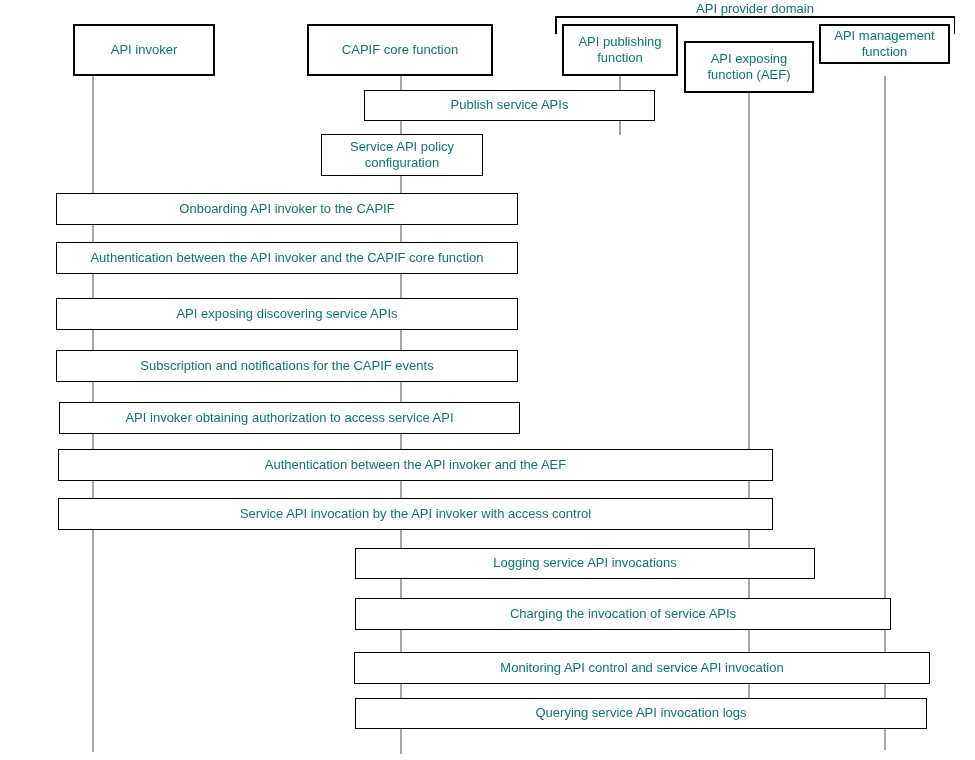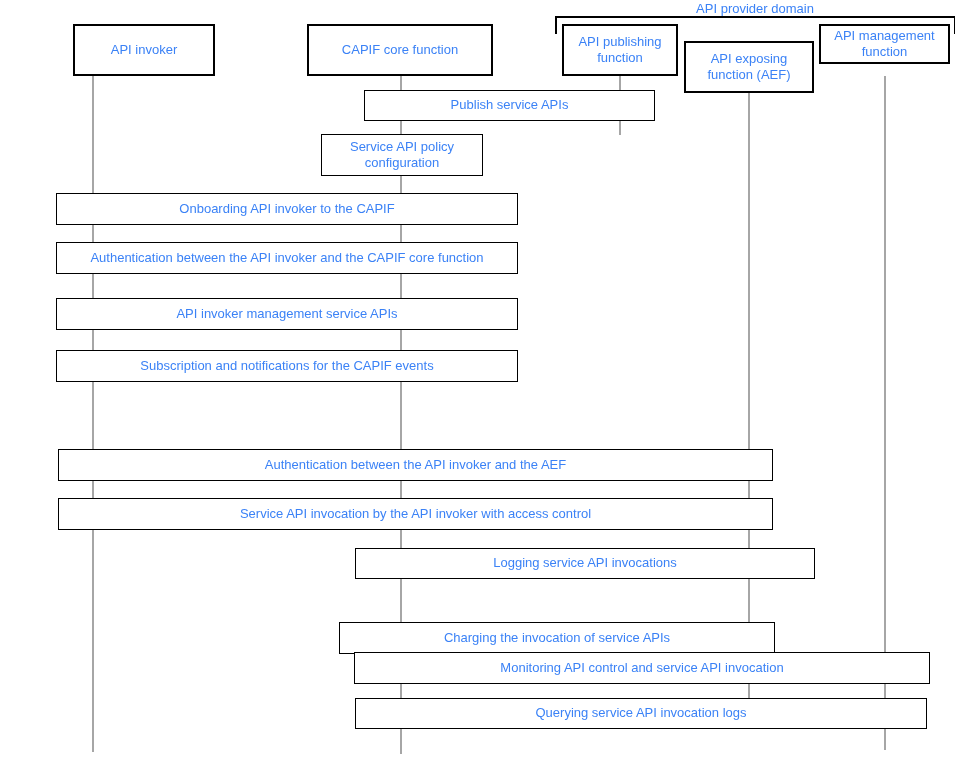--- a/index.html
+++ b/index.html
@@ -2,21 +2,21 @@
 <html><head>
 <meta charset="utf-8">
 <style>
   html, body { margin: 0; padding: 0; background: #ffffff; }
   #canvas {
     position: relative;
     width: 975px;
     height: 760px;
     background: #ffffff;
     font-family: "Liberation Sans", "DejaVu Sans", sans-serif;
-    color: #3b82f6;
+    color: #0f766e;
     overflow: hidden;
   }
   .lifeline {
     position: absolute;
     width: 2px;
     background: #a6a6a6;
     z-index: 1;
   }
   .participant {
     position: absolute;
@@ -80,22 +80,23 @@
   <div class="participant" style="left:32px; top:24px; width:142px; height:52px;margin-left:41px;">API invoker</div>
   <div class="participant" style="left:307px; top:24px; width:186px; height:52px;">CAPIF core function</div>
   <div class="participant" style="left:562px; top:24px; width:116px; height:52px;">API publishing function</div>
   <div class="participant" style="left:684px; top:24px; width:130px; height:52px;margin-top:17px;">API exposing function (AEF)</div>
   <div class="participant" style="left:819px; top:24px; width:131px; height:40px;">API management function</div>
 
   <div class="step" style="left:364px; top:90px; width:291px; height:31px;">Publish service APIs</div>
   <div class="step" style="left:56px; top:193px; width:462px; height:32px;">Onboarding API invoker to the CAPIF</div>
   <div class="step" style="left:321px; top:134px; width:162px; height:42px;">Service API policy configuration</div>
   <div class="step" style="left:56px; top:242px; width:462px; height:32px;">Authentication between the API invoker and the CAPIF core function</div>
-  <div class="step" style="left:56px; top:298px; width:462px; height:32px;">API invoker management service APIs</div>
+  <div class="step" style="left:56px; top:298px; width:462px; height:32px;">API exposing discovering service APIs</div>
   <div class="step" style="left:56px; top:350px; width:462px; height:32px;">Subscription and notifications for the CAPIF events</div>
+  <div class="step" style="left:59px; top:402px; width:461px; height:32px;">API invoker obtaining authorization to access service API</div>
   <div class="step" style="left:58px; top:449px; width:715px; height:32px;">Authentication between the API invoker and the AEF</div>
   <div class="step" style="left:58px; top:498px; width:715px; height:32px;">Service API invocation by the API invoker with access control</div>
   <div class="step" style="left:355px; top:548px; width:460px; height:31px;">Logging service API invocations</div>
-  <div class="step" style="left:339px; top:598px; width:436px; height:32px;margin-top:24px;">Charging the invocation of service APIs</div>
+  <div class="step" style="left:355px; top:598px; width:536px; height:32px;">Charging the invocation of service APIs</div>
   <div class="step" style="left:354px; top:652px; width:576px; height:32px;">Monitoring API control and service API invocation</div>
   <div class="step" style="left:355px; top:698px; width:572px; height:31px;">Querying service API invocation logs</div>
 
 </div>
 
 </body></html>

